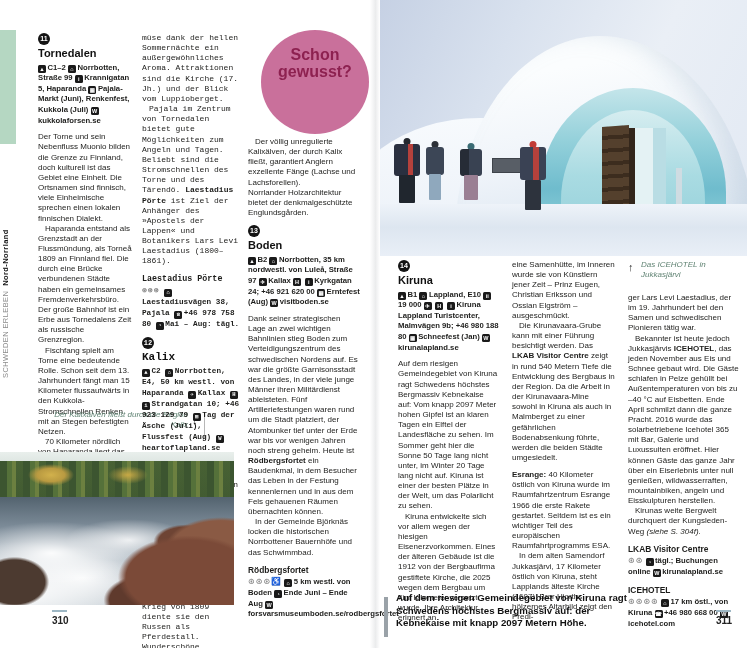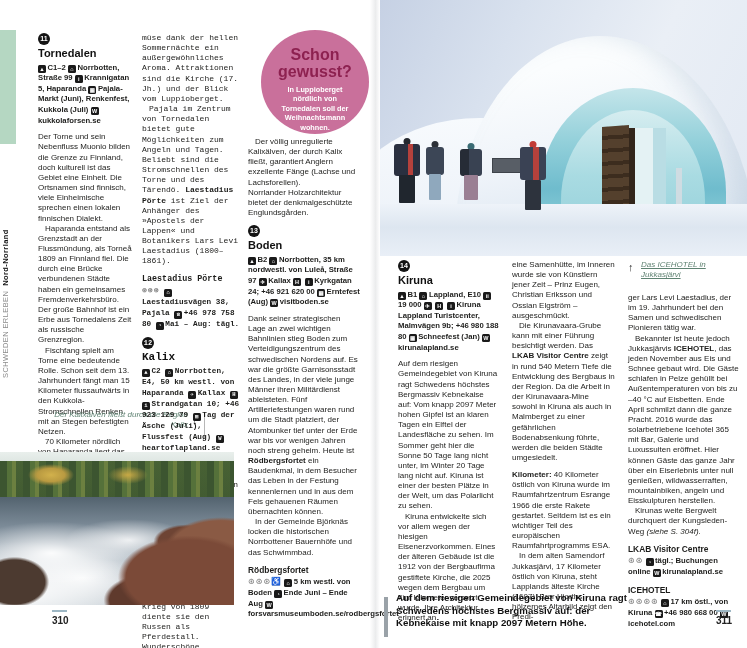--- a/index.html
+++ b/index.html
@@ -140,21 +140,20 @@
         <h3 class="sec-title">Kalix</h3>
         <div class="info"><span class="ib">▲</span><span class="it">C2</span> <span class="ib">⌂</span><span class="it">Norrbotten, E4, 50 km westl. von Haparanda</span> <span class="ib">✈</span><span class="it">Kallax</span> <span class="ib">H</span> <span class="ib">i</span><span class="it">Strandgatan 10; +46 923 129 79</span> <span class="ib">▦</span><span class="it">Tag der Äsche (Juli), Flussfest (Aug)</span> <span class="ib">W</span><span class="it">heartoflapland.se</span> </div>
         <div>
             <p class="para"><span>Das Gebiet nördlich des Bottnischen Meerbusens war schon in der Steinzeit besiedelt. Nederkalix wurde im 15. Jahrhundert Pfarrgemeinde. Die Kirche überstand eine wechselvolle Geschichte mit Brandkatastrophen und russischen Plünderungen. Im Krieg von 1809 diente sie den Russen als Pferdestall. Wunderschöne</span></p>
           </div>
       </div>
     </div>
 
     <div id="know-bubble">
       <div class="kb-title">Schon gewusst?</div>
-      <div class="kb-text">In Luppioberget nördlich von Tornedalen soll der Weihnachtsmann wohnen.</div>
     </div>
 
     <div class="col" style="left:248px;top:137px;width:112px;">
       <div>
           <p class="para ind"><span>Der völlig unregulierte Kalixälven, der durch Kalix fließt, garantiert Anglern exzellente Fänge (Lachse und Lachsforellen).</span></p>
           <p class="para"><span>Norrlander Holzarchitektur bietet der denkmalgeschützte Englundsgården.</span></p>
         </div>
       <div class="gap"></div>
       <div>
         <span class="badge">13</span>
@@ -217,39 +216,39 @@
         <div class="legs" style="top:32px;height:25px;background:#9a7f93;"></div>
       </div>
       <div class="person" style="left:140px;top:141px;width:26px;height:72px;">
         <div class="head" style="background:#c23b36;"></div>
         <div class="torso" style="height:33px;background:linear-gradient(90deg,#3a4254 50%,#b5413c 50% 72%,#3a4254 72%);"></div>
         <div class="legs" style="top:39px;height:30px;background:#2d333d;"></div>
       </div>
     </div>
 
     <div class="arrow" style="left:628px;top:261px;">↑</div>
-    <div class="cap" style="position:absolute;left:641px;top:260px;width:96px;text-decoration:underline;">Das ICEHOTEL in Jukkasjärvi</div>
+    <div class="cap" style="position:absolute;left:641px;top:260px;width:96px;">Das ICEHOTEL in Jukkasjärvi</div>
 
     <div class="col" style="left:398px;top:260px;width:101px;">
       <div>
         <span class="badge">14</span>
         <h3 class="sec-title">Kiruna</h3>
         <div class="info"><span class="ib">▲</span><span class="it">B1</span> <span class="ib">⌂</span><span class="it">Lappland, E10</span> <span class="ib">ii</span><span class="it">19 000</span> <span class="ib">✈</span> <span class="ib">H</span> <span class="ib">i</span><span class="it">Kiruna Lappland Turistcenter, Malmvägen 9b; +46 980 188 80</span> <span class="ib">▦</span><span class="it">Schneefest (Jan)</span> <span class="ib">W</span><span class="it">kirunalapland.se</span> </div>
         <div>
             <p class="para"><span>Auf dem riesigen Gemeindegebiet von Kiruna ragt Schwedens höchstes Bergmassiv Kebnekaise auf: Vom knapp 2097 Meter hohen Gipfel ist an klaren Tagen ein Elftel der Landesfläche zu sehen. Im Sommer geht hier die Sonne 50 Tage lang nicht unter, im Winter 20 Tage lang nicht auf. Kiruna ist einer der besten Plätze in der Welt, um das Polarlicht zu sehen.</span></p>
             <p class="para ind"><span>Kiruna entwickelte sich vor allem wegen der hiesigen Eisenerzvorkommen. Eines der älteren Gebäude ist die 1912 von der Bergbaufirma gestiftete Kirche, die 2025 wegen dem Bergbau um fünf Kilometer versetzt wurde. Ihre Architektur erinnert an</span></p>
           </div>
       </div>
     </div>
 
     <div class="col" style="left:512px;top:260px;width:103px;">
       <div>
           <p class="para"><span>eine Samenhütte, im Inneren wurde sie von Künstlern jener Zeit – Prinz Eugen, Christian Eriksson und Ossian Elgström – ausgeschmückt.</span></p>
           <p class="para ind"><span>Die Kirunavaara-Grube kann mit einer Führung besichtigt werden. Das </span><span class="b">LKAB Visitor Centre</span><span> zeigt in rund 540 Metern Tiefe die Entwicklung des Bergbaus in der Region. Da die Arbeit in der Kirunavaara-Mine sowohl in Kiruna als auch in Malmberget zu einer gefährlichen Bodenabsenkung führte, werden die beiden Städte umgesiedelt.</span></p>
-          <p class="para" style="margin-top: 7px;"><span class="b">Kilometer:</span><span> 40 Kilometer östlich von Kiruna wurde im Raumfahrtzentrum Esrange 1966 die erste Rakete gestartet. Seitdem ist es ein wichtiger Teil des europäischen Raumfahrtprogramms ESA.</span></p>
+          <p class="para" style="margin-top: 7px;"><span class="b">Esrange:</span><span> 40 Kilometer östlich von Kiruna wurde im Raumfahrtzentrum Esrange 1966 die erste Rakete gestartet. Seitdem ist es ein wichtiger Teil des europäischen Raumfahrtprogramms ESA.</span></p>
           <p class="para ind"><span>In dem alten Samendorf Jukkasjärvi, 17 Kilometer östlich von Kiruna, steht Lapplands älteste Kirche (1607). Bror Hjorths hölzernes Altarbild zeigt den Predi-</span></p>
         </div>
     </div>
 
     <div class="col" style="left:628px;top:293px;width:113px;">
       <div>
           <p class="para"><span>ger Lars Levi Laestadius, der im 19. Jahrhundert bei den Samen und schwedischen Pionieren tätig war.</span></p>
           <p class="para ind"><span>Bekannter ist heute jedoch Jukkasjärvis </span><span class="b">ICEHOTEL</span><span>, das jeden November aus Eis und Schnee gebaut wird. Die Gäste schlafen in Pelze gehüllt bei Außentemperaturen von bis zu –40 °C auf Eisbetten. Ende April schmilzt dann die ganze Pracht. 2016 wurde das solarbetriebene Icehotel 365 mit Bar, Galerie und Luxussuiten eröffnet. Hier können Gäste das ganze Jahr über ein Eiserlebnis unter null genießen, wildwasserraften, mountainbiken, angeln und Eisskulpturen herstellen.</span></p>
           <p class="para ind"><span>Kirunas weite Bergwelt durchquert der Kungsleden-Weg </span><span class="i">(siehe S. 304f)</span><span>.</span></p>
         </div>

